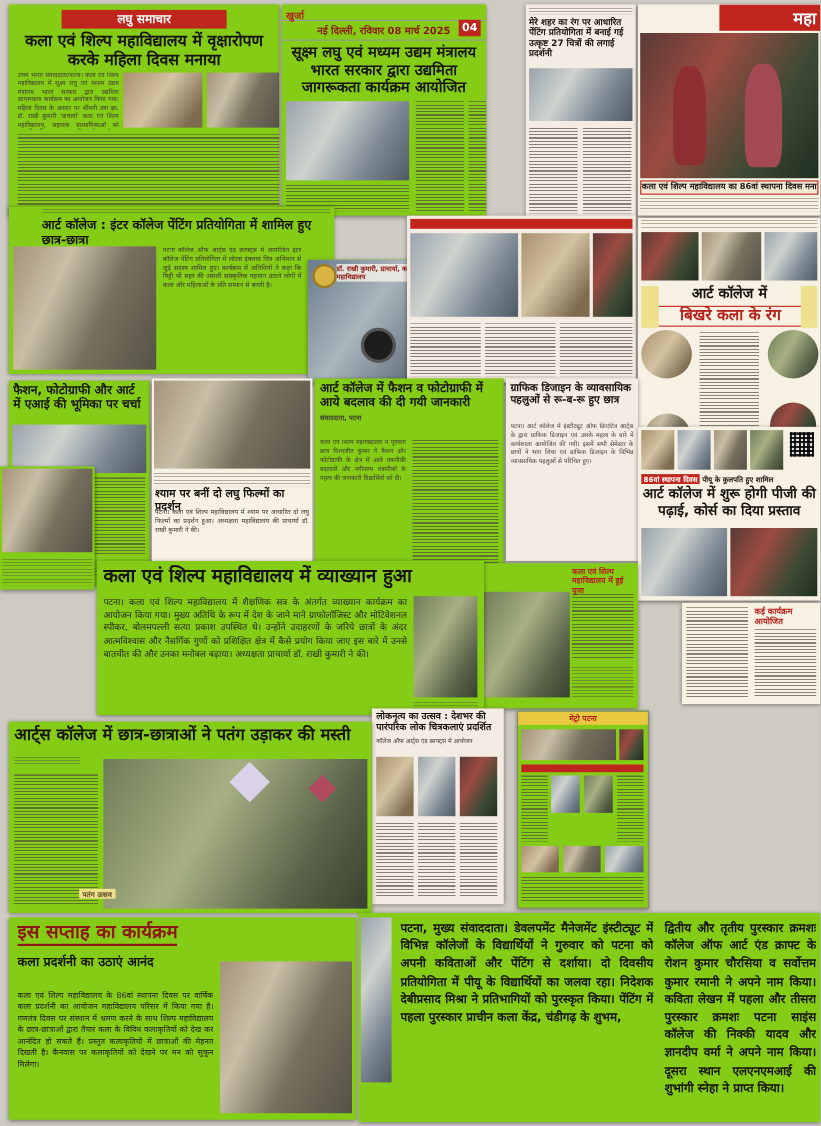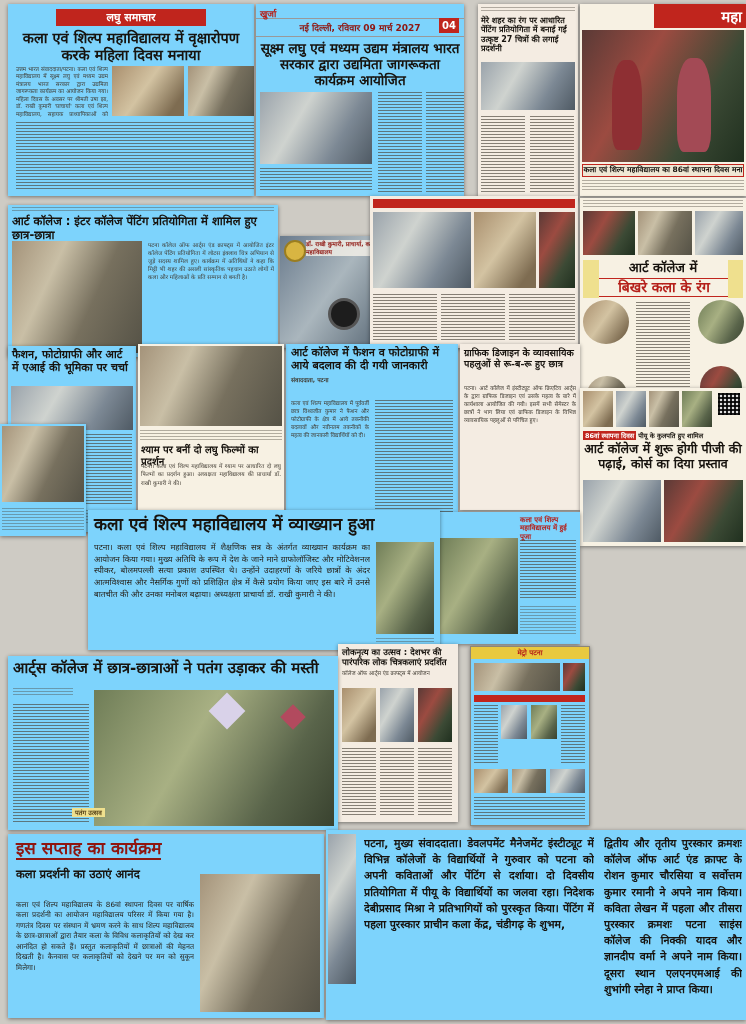--- a/index.html
+++ b/index.html
@@ -1,18 +1,18 @@
 <!DOCTYPE html>
 <html><head>
 <meta charset="utf-8">
 <style>
   html,body{margin:0;padding:0;}
   body{background:#b9b6af;font-family:"DejaVu Sans",sans-serif;}
   #canvas{position:relative;width:746px;height:1024px;background:#cecbc4;overflow:hidden;}
-  .clip{position:absolute;background:#7dd3fc;box-shadow:0 1px 4px rgba(0,0,0,.45);overflow:hidden;}
+  .clip{position:absolute;background:#84cc16;box-shadow:0 1px 4px rgba(0,0,0,.45);overflow:hidden;}
   .clip.pink{background:#f4ece2;}
   .clip.warm{background:#f7f1e3;}
   .hl{font-weight:bold;color:#17130e;line-height:1.18;letter-spacing:0;}
   .red{color:#b5201a;}
   .maroon{color:#8f1610;}
   .center{text-align:center;}
   .tx{background-image:repeating-linear-gradient(#4a443a 0px,#4a443a 1px,rgba(0,0,0,0) 1px,rgba(0,0,0,0) 3px);opacity:.65;}
   .tx.light{opacity:.4;}
   .photo{background:linear-gradient(135deg,#8d8168 0%,#b9ac8e 40%,#6e7157 75%,#4c503f 100%);}
   .ph-indoor{background:linear-gradient(120deg,#9aa3ab 0%,#cfd3cf 35%,#7c8894 70%,#4f5a64 100%);}
@@ -35,23 +35,23 @@
 
   <div class="clip" style="left:8px;top:4px;width:246px;height:192px;">
     <div class="band-red center" style="margin:5px auto 0;width:150px;height:17px;font-size:11px;font-weight:bold;line-height:17px;">लघु समाचार</div>
     <div class="hl center" style="margin:4px 6px 0;font-size:14.5px;">कला एवं शिल्प महाविद्यालय में वृक्षारोपण करके महिला दिवस मनाया</div>
     <div class="photo ph-sepia" style="position:absolute;left:104px;top:62px;width:72px;height:50px;"></div>
     <div class="photo ph-crowd" style="position:absolute;left:180px;top:62px;width:66px;height:50px;"></div>
     <div class="smallcap" style="position:absolute;left:8px;top:62px;width:92px;height:52px;font-size:5.5px;line-height:1.35;overflow:hidden;text-align:justify;">उत्तम भारत संवाददाता/पटना। कला एवं शिल्प महाविद्यालय में सूक्ष्म लघु एवं मध्यम उद्यम मंत्रालय भारत सरकार द्वारा उद्यमिता जागरूकता कार्यक्रम का आयोजन किया गया। महिला दिवस के अवसर पर श्रीमती उषा झा, डॉ. राखी कुमारी 'प्राचार्या' कला एवं शिल्प महाविद्यालय, सहायक प्राध्यापिकाओं को सम्मानित किया गया एवं परिसर में वृक्षारोपण भी किया गया।</div>
     <div class="tx" style="position:absolute;left:8px;top:118px;width:238px;height:68px;"></div>
   </div>
 
-  <div class="clip" style="left:256px;top:4px;width:208px;height:192px;">
+  <div class="clip" style="left:256px;top:4px;width:186px;height:192px;">
     <div class="red" style="position:absolute;left:4px;top:3px;font-size:9px;font-weight:bold;">खुर्जा</div>
-    <div class="maroon center" style="margin-top:14px;font-size:9px;font-weight:bold;border-top:1px solid #999;border-bottom:1px solid #999;padding:2px 0;">नई दिल्ली, रविवार 09 मार्च 2027</div>
+    <div class="maroon center" style="margin-top:14px;font-size:9px;font-weight:bold;border-top:1px solid #999;border-bottom:1px solid #999;padding:2px 0;">नई दिल्ली, रविवार 08 मार्च 2025</div>
     <div class="band-red center" style="position:absolute;right:5px;top:14px;width:20px;height:15px;font-size:10px;font-weight:bold;line-height:15px;">04</div>
     <div class="hl center" style="margin:4px 4px 1px;font-size:13.5px;">सूक्ष्म लघु एवं मध्यम उद्यम मंत्रालय भारत सरकार द्वारा उद्यमिता जागरूकता कार्यक्रम आयोजित</div>
     <div class="photo ph-indoor" style="position:absolute;left:4px;top:88px;width:112px;height:72px;"></div>
     <div class="tx" style="position:absolute;left:122px;top:88px;width:44px;height:100px;"></div>
     <div class="tx" style="position:absolute;left:170px;top:88px;width:44px;height:100px;"></div>
     <div class="tx" style="position:absolute;left:4px;top:164px;width:112px;height:24px;"></div>
   </div>
 
   <div class="clip pink" style="left:478px;top:4px;width:100px;height:196px;">
     <div class="tx light" style="margin:3px 3px 0;height:6px;"></div>
@@ -64,21 +64,21 @@
   <div class="clip warm" style="left:580px;top:4px;width:166px;height:192px;">
     <div class="band-red" style="position:absolute;right:0;top:0;width:92px;height:24px;font-size:15px;font-weight:bold;text-align:right;padding:2px 4px 0 0;box-sizing:border-box;">महा</div>
     <div class="photo ph-stage" style="position:absolute;left:2px;top:26px;width:162px;height:132px;">
       <div style="position:absolute;left:30px;top:30px;width:30px;height:90px;background:#8e2f33;border-radius:40% 40% 20% 20%;"></div>
       <div style="position:absolute;left:95px;top:28px;width:34px;height:94px;background:#a34a55;border-radius:40% 40% 20% 20%;"></div>
     </div>
     <div class="hl center border-red" style="position:absolute;left:2px;top:160px;width:162px;font-size:7.5px;background:#efe7d4;box-sizing:border-box;padding:1px 0;">कला एवं शिल्प महाविद्यालय का 86वां स्थापना दिवस मना</div>
     <div class="tx light" style="position:absolute;left:2px;top:176px;width:162px;height:12px;"></div>
   </div>
 
-  <div class="clip" style="left:8px;top:205px;width:270px;height:152px;">
+  <div class="clip" style="left:8px;top:188px;width:270px;height:152px;padding-left:26px;">
     <div class="tx light" style="margin:2px 4px 0;height:5px;"></div>
     <div class="hl" style="margin:3px 4px 0;font-size:11.5px;">आर्ट कॉलेज : इंटर कॉलेज पेंटिंग प्रतियोगिता में शामिल हुए छात्र-छात्रा</div>
     <div class="photo ph-crowd" style="position:absolute;left:4px;top:36px;width:130px;height:112px;"></div>
     <div class="smallcap" style="position:absolute;left:140px;top:36px;width:126px;height:112px;font-size:5.8px;line-height:1.4;text-align:justify;overflow:hidden;">पटना कॉलेज ऑफ आर्ट्स एंड क्राफ्ट्स में आयोजित इंटर कॉलेज पेंटिंग प्रतियोगिता में लोटस इंक्लाव चित्र अभियान से जुड़े सदस्य शामिल हुए। कार्यक्रम में अतिथियों ने कहा कि मिट्टी भी शहर की असली सांस्कृतिक पहचान उठाते लोगों में कला और महिलाओं के प्रति सम्मान से बनती है।</div>
   </div>
 
   <div class="clip" style="left:280px;top:236px;width:144px;height:112px;">
     <div class="photo ph-blue" style="position:absolute;left:0;top:0;width:144px;height:112px;"></div>
     <div class="circle" style="position:absolute;left:4px;top:4px;width:18px;height:18px;background:#d8b542;border:2px solid #9a7d20;"></div>
     <div class="maroon" style="position:absolute;left:26px;top:4px;width:112px;font-size:6px;font-weight:bold;background:rgba(246,243,234,.8);">डॉ. राखी कुमारी, प्राचार्या, कला एवं शिल्प महाविद्यालय</div>
@@ -191,20 +191,25 @@
     <div class="photo ph-indoor" style="position:absolute;left:30px;top:58px;width:26px;height:34px;"></div>
     <div class="photo ph-green" style="position:absolute;left:60px;top:58px;width:26px;height:34px;"></div>
     <div class="tx" style="position:absolute;left:3px;top:58px;width:24px;height:60px;"></div>
     <div class="tx" style="position:absolute;left:90px;top:58px;width:24px;height:60px;"></div>
     <div class="photo ph-sepia" style="position:absolute;left:3px;top:122px;width:34px;height:24px;"></div>
     <div class="photo ph-crowd" style="position:absolute;left:41px;top:122px;width:34px;height:24px;"></div>
     <div class="photo ph-indoor" style="position:absolute;left:79px;top:122px;width:35px;height:24px;"></div>
     <div class="tx" style="position:absolute;left:3px;top:150px;width:111px;height:24px;"></div>
   </div>
 
+  <div class="clip warm" style="left:620px;top:548px;width:126px;height:92px;">
+    <div class="hl red" style="position:absolute;left:66px;top:4px;width:58px;font-size:7.5px;">कई कार्यक्रम आयोजित</div>
+    <div class="tx" style="position:absolute;left:4px;top:4px;width:56px;height:82px;"></div>
+    <div class="tx" style="position:absolute;left:66px;top:24px;width:56px;height:62px;"></div>
+  </div>
 
 
   <div class="clip" style="left:8px;top:656px;width:330px;height:174px;">
     <div class="hl" style="margin:4px 5px 0;font-size:15px;">आर्ट्स कॉलेज में छात्र-छात्राओं ने पतंग उड़ाकर की मस्ती</div>
     <div class="tx light" style="position:absolute;left:5px;top:32px;width:60px;height:8px;"></div>
     <div class="tx" style="position:absolute;left:5px;top:48px;width:76px;height:118px;"></div>
     <div class="photo ph-green" style="position:absolute;left:86px;top:34px;width:240px;height:136px;">
       <div style="position:absolute;left:120px;top:8px;width:26px;height:26px;background:#d9d2e9;transform:rotate(45deg);"></div>
       <div style="position:absolute;left:190px;top:18px;width:18px;height:18px;background:#b24a5e;transform:rotate(45deg);"></div>
     </div>

